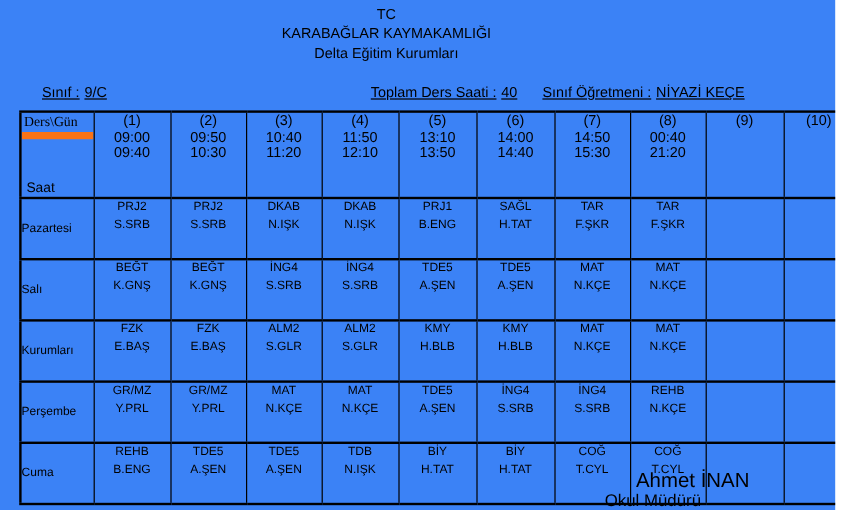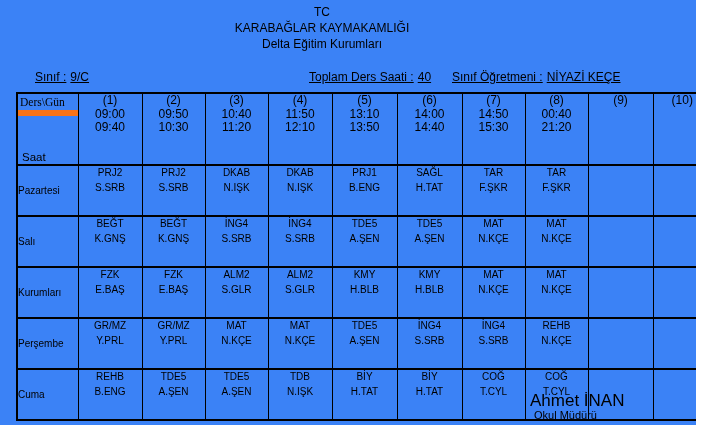--- a/index.html
+++ b/index.html
@@ -38,21 +38,21 @@
   td.day{
     vertical-align:middle;text-align:left;padding-left:4px;
     font-size:10px;
   }
   td.course{
     vertical-align:top;text-align:center;padding-top:3px;
     font-size:10px;line-height:14.5px;
   }
   .footer-note{position:absolute;left:25px;top:391px;font-size:11.5px;white-space:nowrap;}
   .sig-name{position:absolute;left:530px;top:391px;font-size:17px;white-space:nowrap;}
-  .sig-title{position:absolute;left:534px;top:409px;font-size:11px;white-space:nowrap;}
+  .sig-title{position:absolute;left:504px;top:409px;font-size:14px;white-space:nowrap;}
 </style>
 </head>
 <body>
 
 <div class="page">
 
   <div class="doc-header">
     <div>TC</div>
     <div>KARABAĞLAR KAYMAKAMLIĞI</div>
     <div>Delta Eğitim Kurumları</div>

